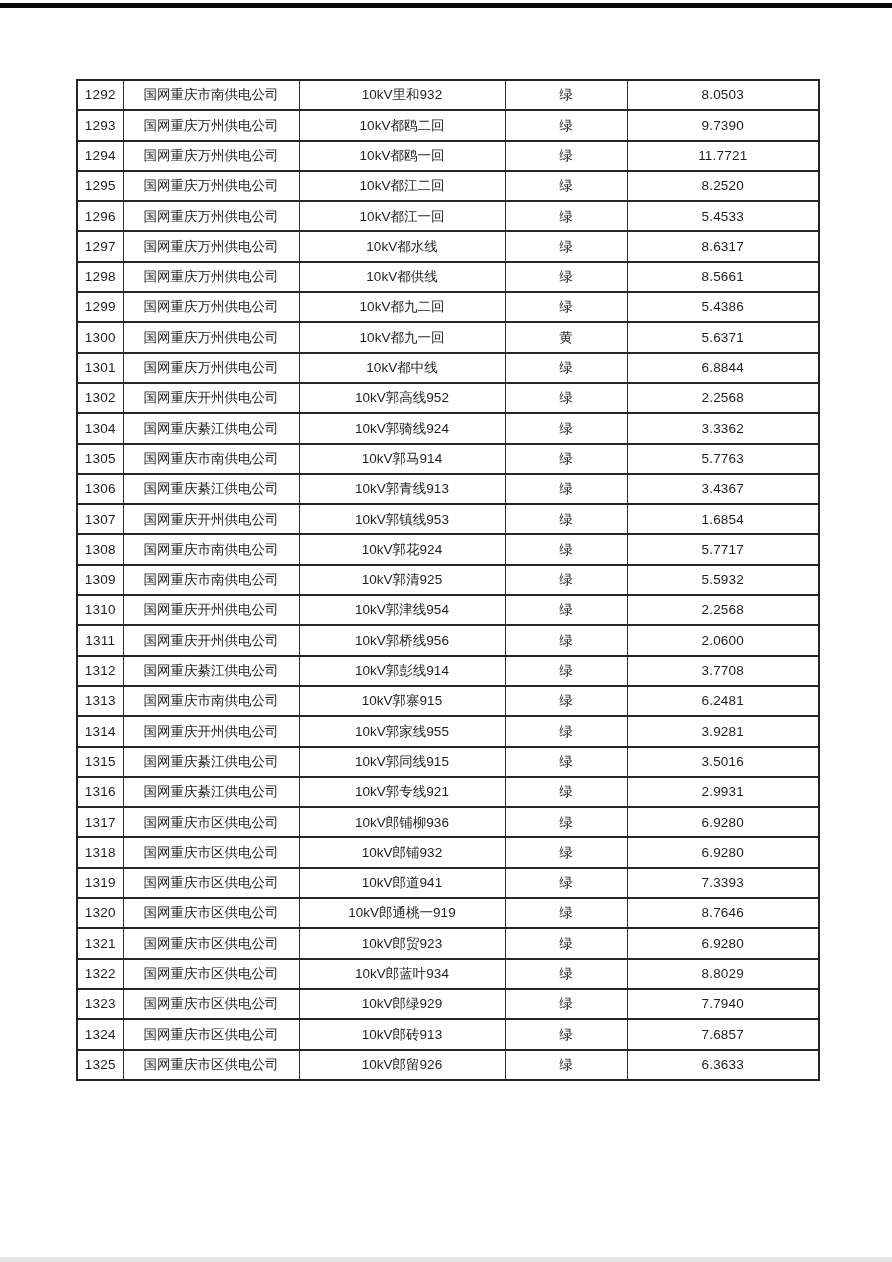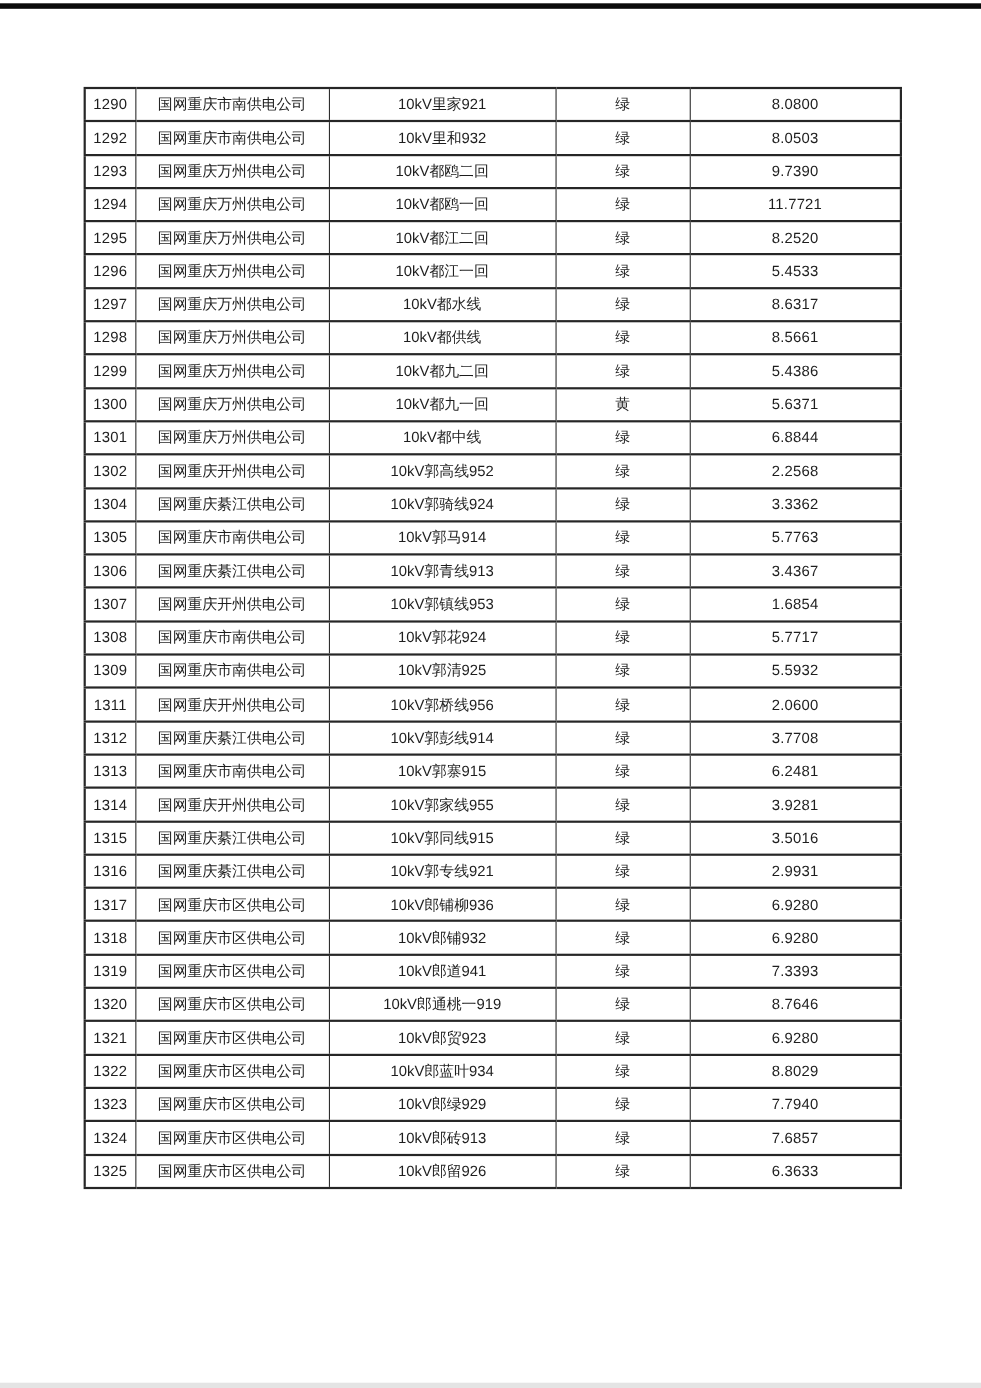--- a/index.html
+++ b/index.html
@@ -74,27 +74,20 @@
     <table class="data-table">
       <colgroup>
         <col class="c-no">
         <col class="c-comp">
         <col class="c-line">
         <col class="c-status">
         <col class="c-val">
       </colgroup>
       <tbody>
           <tr>
-            <td class="num">1290</td>
-            <td>国网重庆市南供电公司</td>
-            <td>10kV里家921</td>
-            <td>绿</td>
-            <td class="num">8.0800</td>
-          </tr>
-          <tr>
             <td class="num">1292</td>
             <td>国网重庆市南供电公司</td>
             <td>10kV里和932</td>
             <td>绿</td>
             <td class="num">8.0503</td>
           </tr>
           <tr>
             <td class="num">1293</td>
             <td>国网重庆万州供电公司</td>
             <td>10kV都鸥二回</td>
@@ -198,20 +191,27 @@
             <td>10kV郭花924</td>
             <td>绿</td>
             <td class="num">5.7717</td>
           </tr>
           <tr>
             <td class="num">1309</td>
             <td>国网重庆市南供电公司</td>
             <td>10kV郭清925</td>
             <td>绿</td>
             <td class="num">5.5932</td>
+          </tr>
+          <tr>
+            <td class="num">1310</td>
+            <td>国网重庆开州供电公司</td>
+            <td>10kV郭津线954</td>
+            <td>绿</td>
+            <td class="num">2.2568</td>
           </tr>
           <tr>
             <td class="num">1311</td>
             <td>国网重庆开州供电公司</td>
             <td>10kV郭桥线956</td>
             <td>绿</td>
             <td class="num">2.0600</td>
           </tr>
           <tr>
             <td class="num">1312</td>

